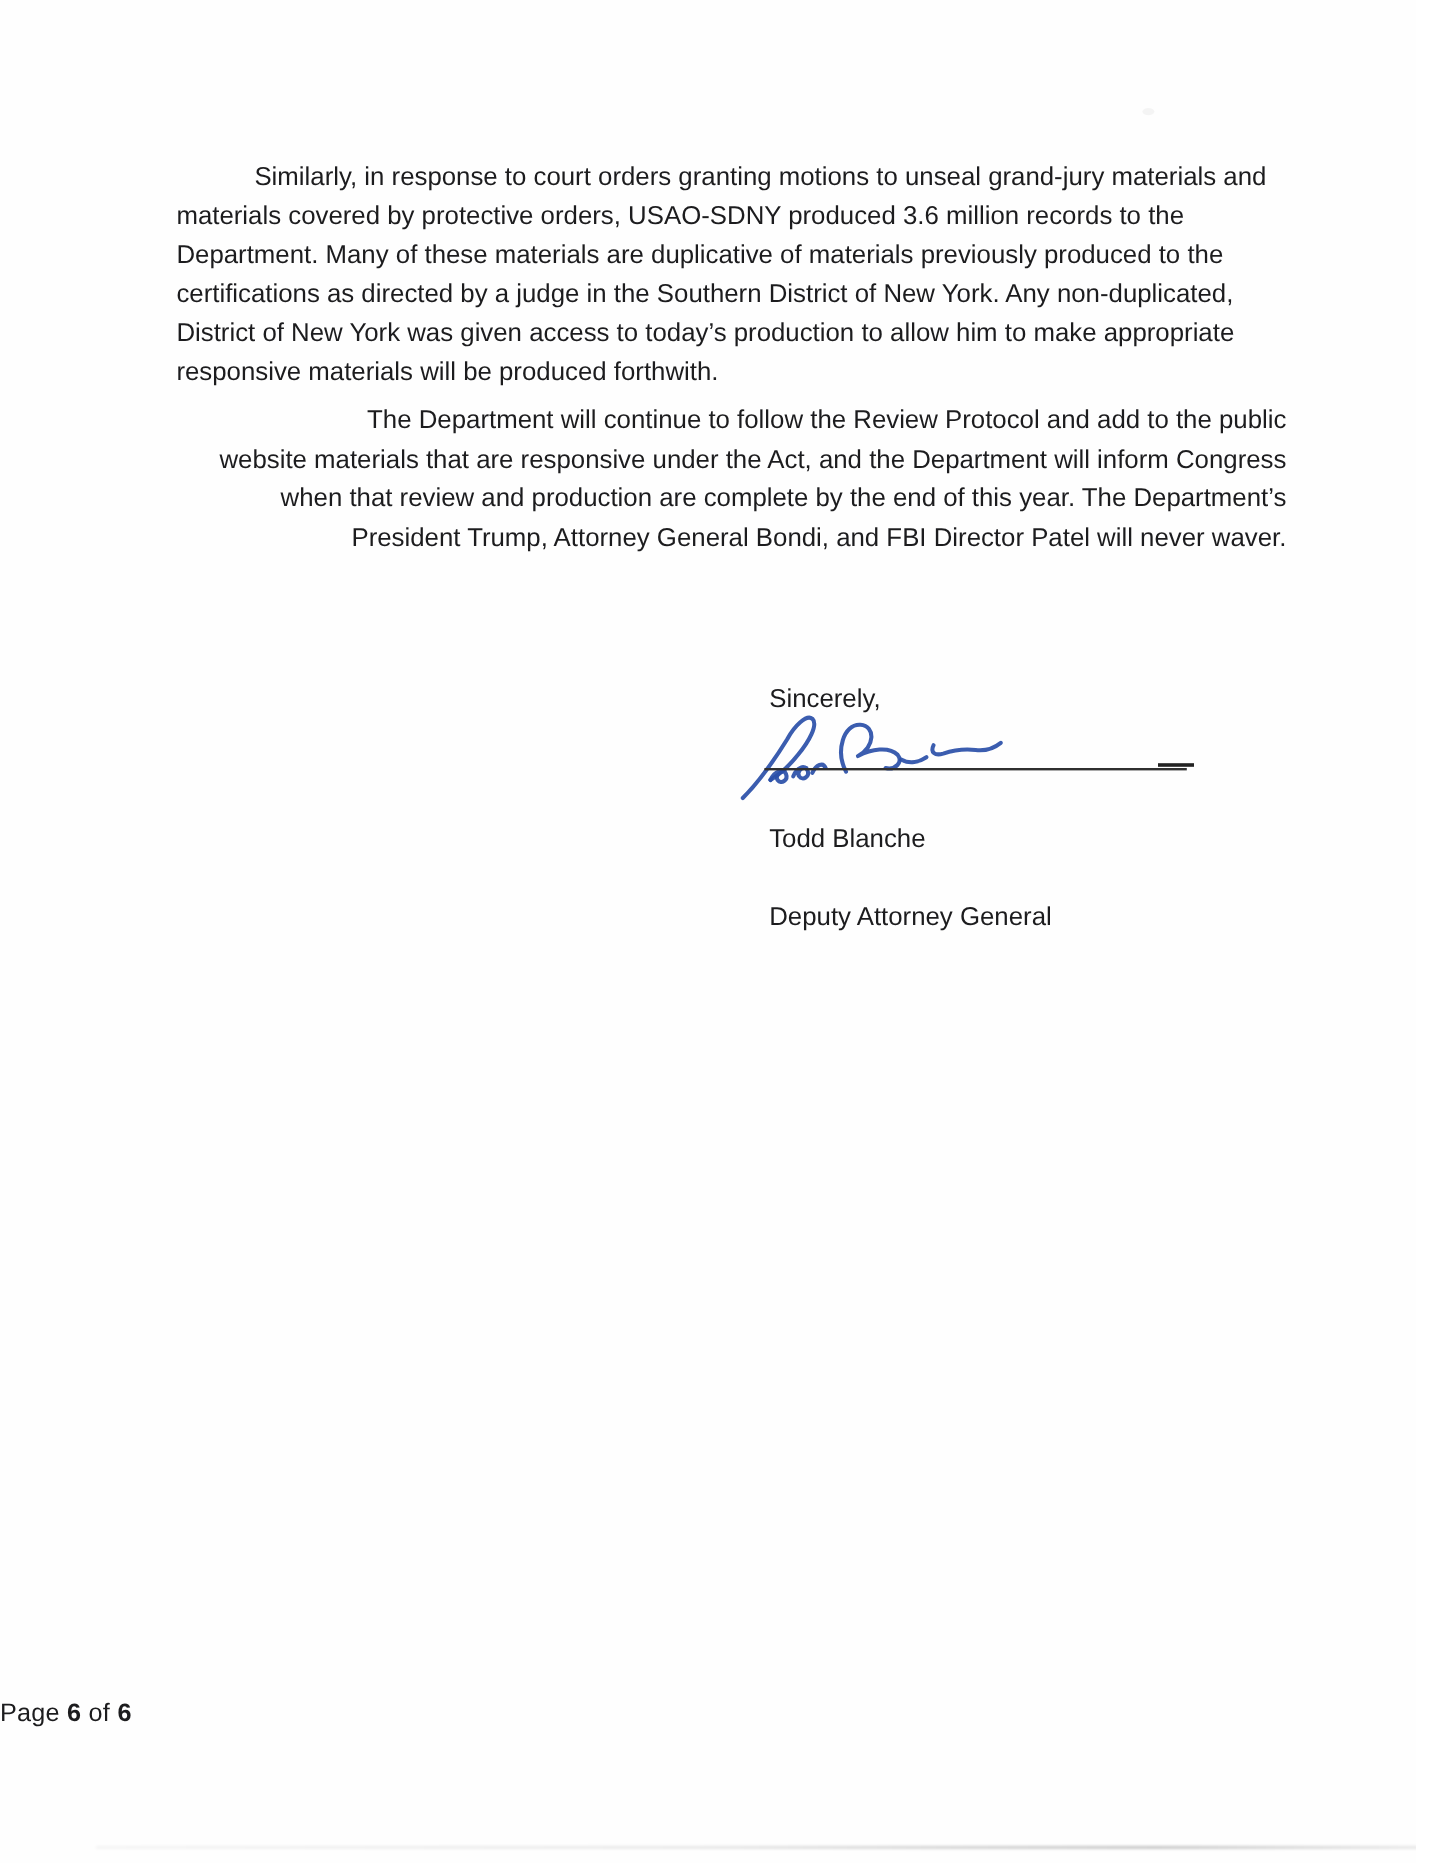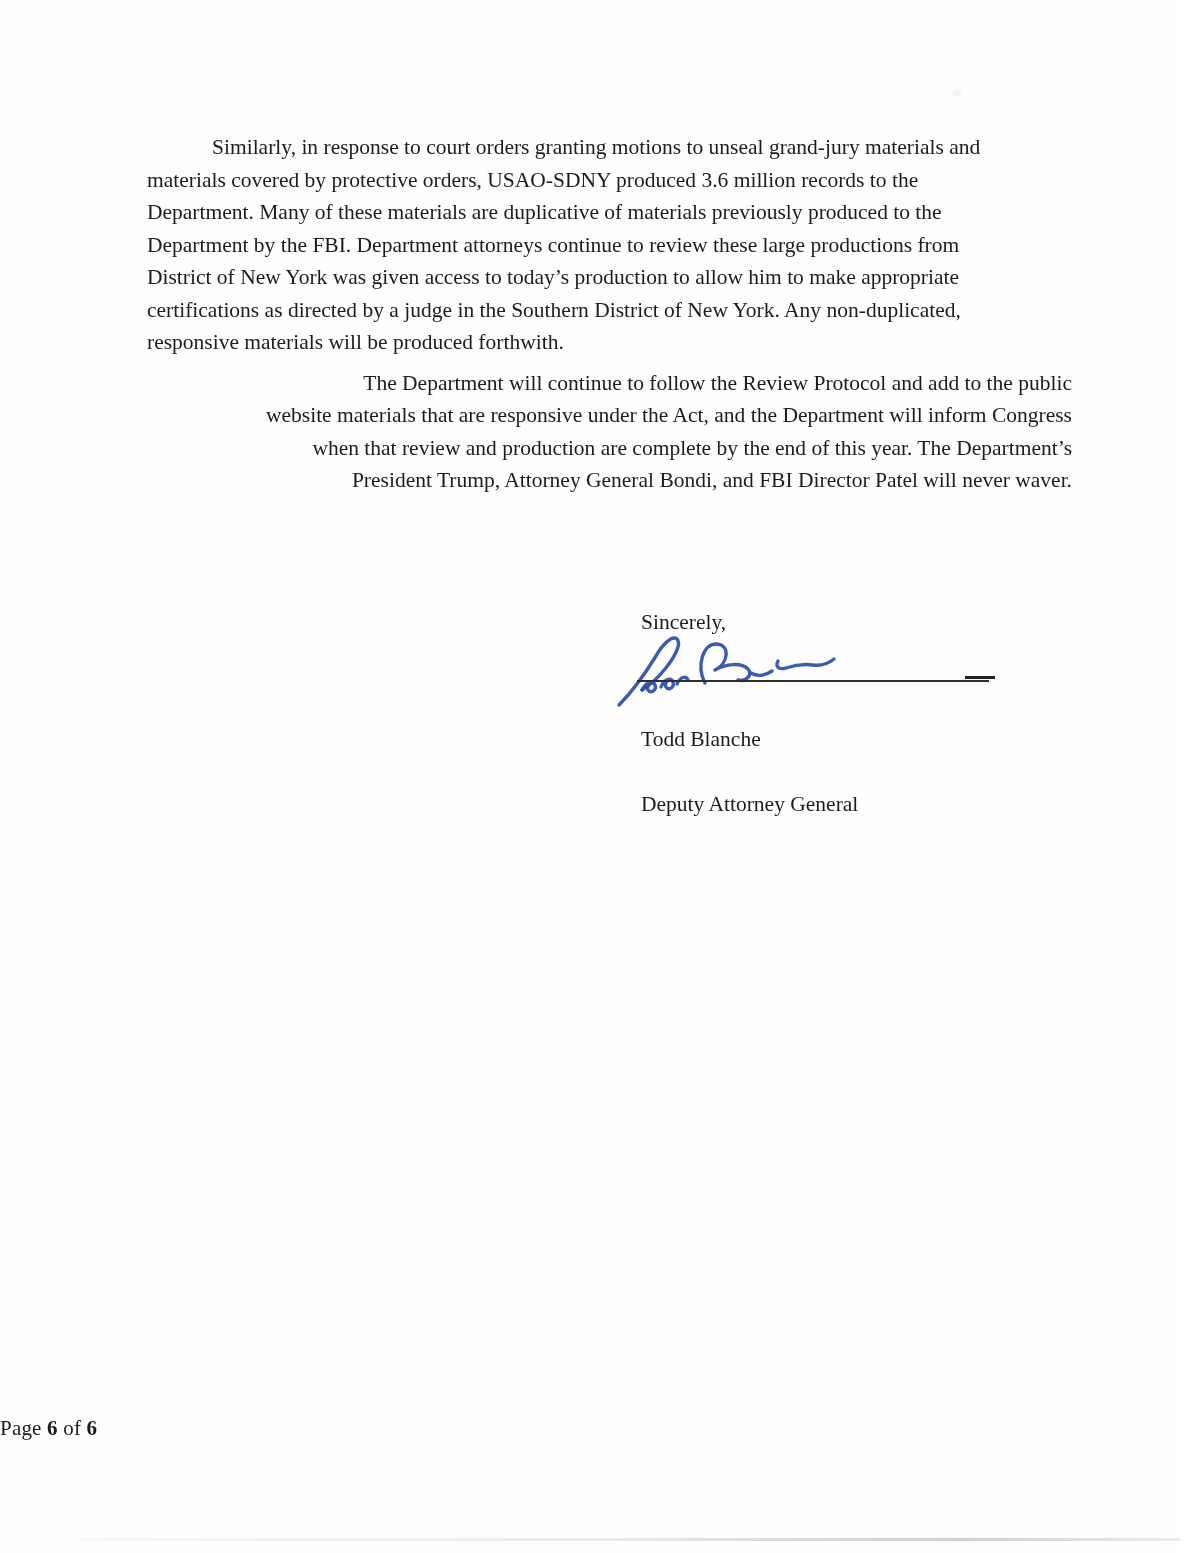--- a/index.html
+++ b/index.html
@@ -8,40 +8,40 @@
     --paper: #fefefe;
     --line-black: #2f2f2f;
   }
   * { margin: 0; padding: 0; box-sizing: border-box; }
   html, body { background: #fff; }
   .page {
     position: relative;
     width: 1180px;
     height: 1553px;
     background: var(--paper);
-    font-family: Liberation Serif, serif;
+    font-family: Liberation Sans, sans-serif;
     color: var(--ink);
     overflow: hidden;
   }
   .letter-body {
     position: absolute;
     left: 147px;
     top: 131px;
     width: 925px;
     font-size: 21.5px;
     line-height: 32.5px;
   }
   .paragraph + .paragraph { margin-top: 8px; text-align: right; }
   .paragraph .line { white-space: nowrap; }
   .paragraph .line:first-child { padding-left: 65px; }
 
   .closing {
     position: absolute;
     left: 641px;
-    top: 606px;
+    top: 566px;
     font-size: 21.5px;
     line-height: 33px;
   }
   .sig-area {
     position: relative;
     width: 420px;
     height: 68px;
   }
   .sig-scrawl {
     position: absolute;
@@ -116,23 +116,22 @@
 </head>
 <body>
 
 <div class="page">
 
   <main class="letter-body">
     <div class="paragraph">
         <div class="line">Similarly, in response to court orders granting motions to unseal grand-jury materials and</div>
         <div class="line">materials covered by protective orders, USAO-SDNY produced 3.6 million records to the</div>
         <div class="line">Department. Many of these materials are duplicative of materials previously produced to the</div>
-        <div class="line">Department by the FBI. Department attorneys continue to review these large productions from</div>
+        <div class="line">certifications as directed by a judge in the Southern District of New York. Any non-duplicated,</div>
         <div class="line">District of New York was given access to today’s production to allow him to make appropriate</div>
-        <div class="line">certifications as directed by a judge in the Southern District of New York. Any non-duplicated,</div>
         <div class="line">responsive materials will be produced forthwith.</div>
       </div>
     <div class="paragraph">
         <div class="line">The Department will continue to follow the Review Protocol and add to the public</div>
         <div class="line">website materials that are responsive under the Act, and the Department will inform Congress</div>
         <div class="line">when that review and production are complete by the end of this year.  The Department’s</div>
         <div class="line">President Trump, Attorney General Bondi, and FBI Director Patel will never waver.</div>
       </div>
   </main>
 

